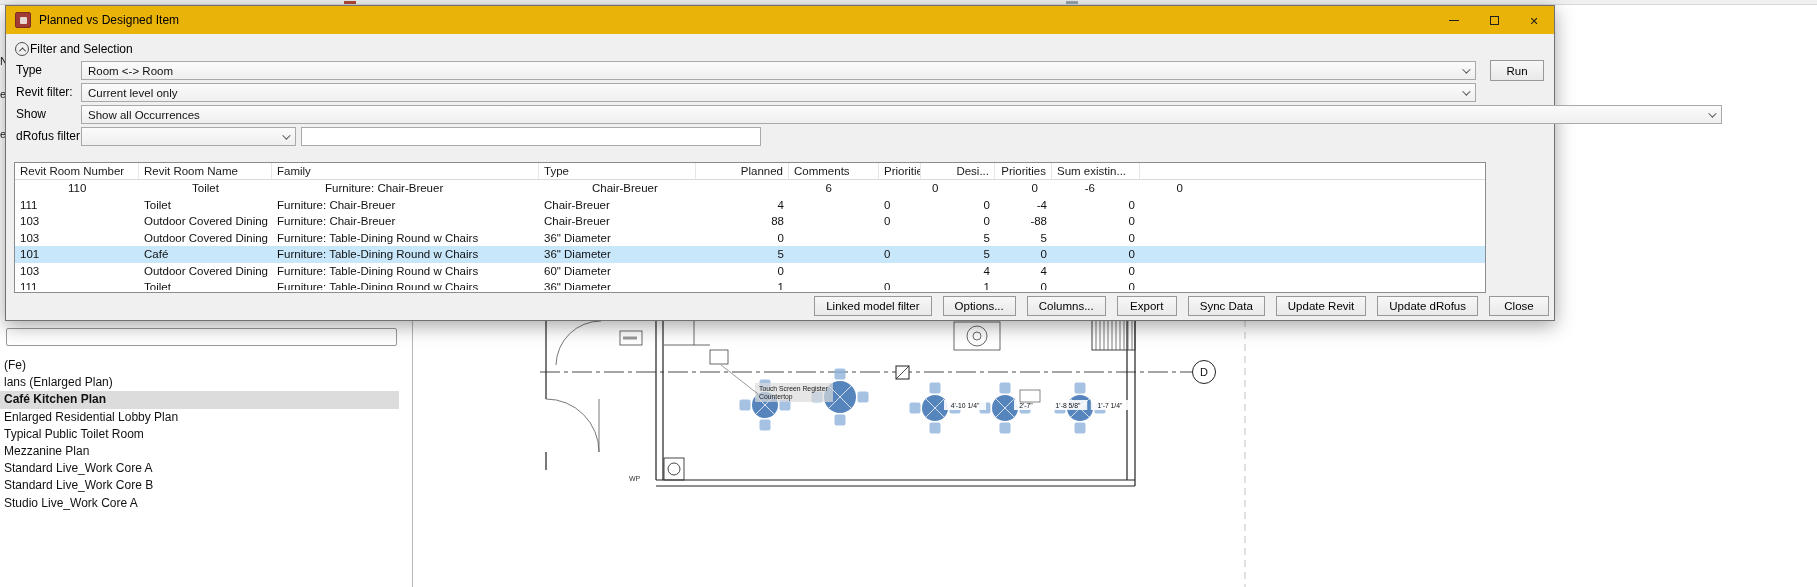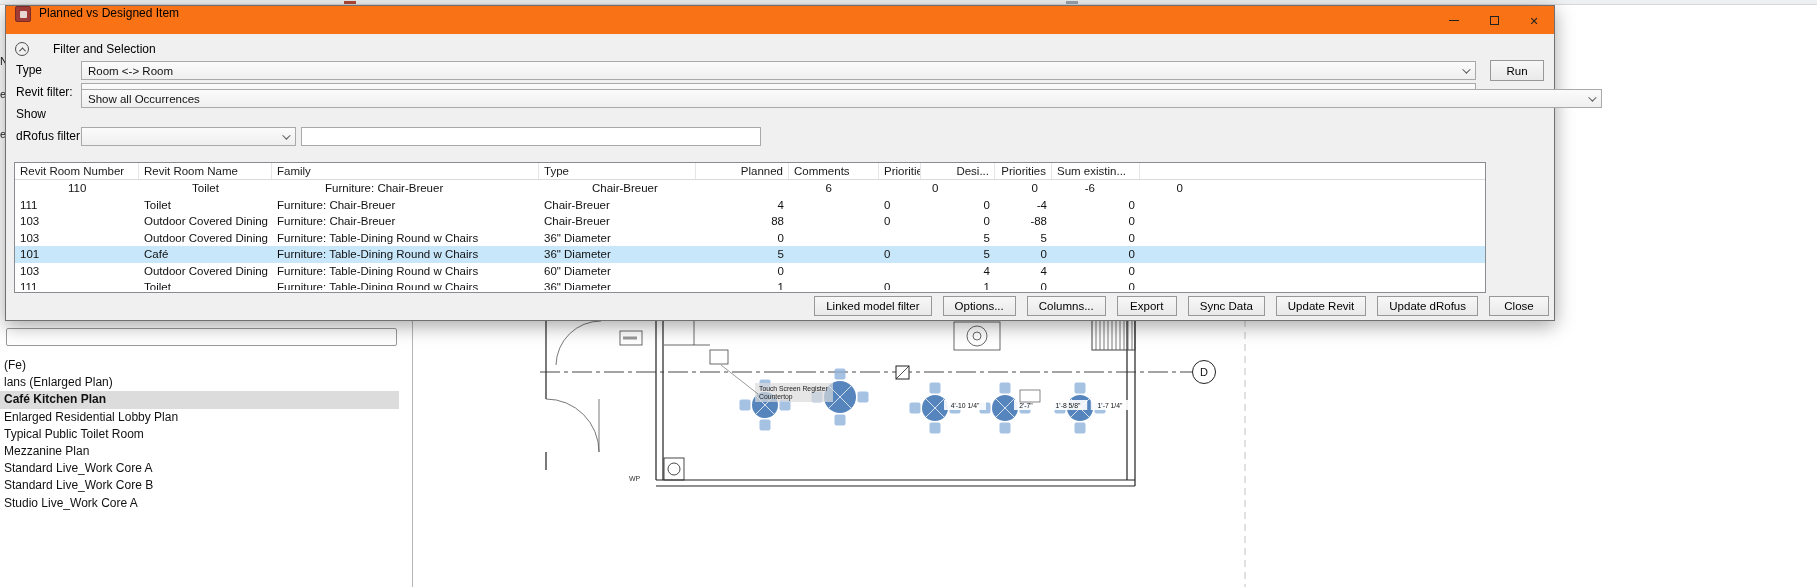--- a/index.html
+++ b/index.html
@@ -25,30 +25,30 @@
   .pb-sb-thumb{position:absolute;top:15px;left:1px;width:10px;height:72px;background:#cdcdcd}
   .panel-divider{position:absolute;left:412px;top:5px;width:1px;height:582px;background:#b5b5b5;z-index:1}
   .edge-frag{position:absolute;left:0;width:5px;overflow:hidden;font-size:11px;color:#222;white-space:nowrap;z-index:1}
 
   
   .canvas{position:absolute;left:413px;top:5px;width:1404px;height:582px;background:#fff;z-index:1}
   .plan-svg{position:absolute;left:413px;top:320px;z-index:1}
 
   
   .dialog{position:absolute;left:5px;top:5px;width:1550px;height:316px;background:#f0f0f0;border:1px solid #707070;box-shadow:0 5px 18px rgba(0,0,0,.35);z-index:10}
-  .titlebar{position:absolute;left:0;top:0;width:100%;height:28px;background:#f97316;display:flex;}
+  .titlebar{position:absolute;left:0;top:0;width:100%;height:28px;background:#eab308;display:flex;align-items:center}
   .app-icon{width:16px;height:16px;margin:0 8px 0 9px;background:#a03c35;border:1px solid #7d2b26;border-radius:2px;position:relative;flex:none}
   .app-icon::after{content:"";position:absolute;left:4px;top:4px;width:7px;height:7px;background:#e8d8d4;border-radius:1px}
   .title{font-size:12px;color:#000}
   .win-btns{margin-left:auto;display:flex;height:100%}
   .win-btn{width:40px;height:100%;display:flex;align-items:center;justify-content:center;color:#222;cursor:default}
   .glyph-min{width:10px;height:1px;background:#222}
   .glyph-max{width:9px;height:9px;border:1px solid #222}
   .glyph-close::before{content:"\2715";font-size:11px;color:#222}
-  .section-hdr{position:absolute;left:9px;top:36px;display:flex;align-items:center;gap:24px;font-size:12px;color:#000}
+  .section-hdr{position:absolute;left:9px;top:36px;display:flex;align-items:center;gap:1px;font-size:12px;color:#000}
   .collapse-icon{width:14px;height:14px;border:1px solid #4d4d4d;border-radius:50%;display:flex;align-items:center;justify-content:center;flex:none}
   .collapse-icon i{display:block;width:5px;height:5px;border-top:1.4px solid #333;border-left:1.4px solid #333;transform:rotate(45deg) translate(1px,1px)}
   .f-label{position:absolute;left:10px;font-size:12px;color:#000;line-height:19px}
   .combo{position:absolute;height:19px;background:linear-gradient(#fbfbfb,#efefef);border:1px solid #a9a9a9;display:flex;align-items:center;font-size:11.5px;color:#111;padding-left:6px;cursor:default}
   .combo .chev{margin-left:auto;margin-right:7px;width:6px;height:6px;border-right:1.3px solid #555;border-bottom:1.3px solid #555;transform:rotate(45deg) translateY(-2px);flex:none}
   .txt-input{position:absolute;height:19px;background:#fff;border:1px solid #a9a9a9;font-size:11.5px;padding:0 5px;outline:none}
   .btn{background:linear-gradient(#f7f7f7,#e9e9e9);border:1px solid #989898;font-size:11.5px;color:#000;display:flex;align-items:center;justify-content:center;font-family:inherit;cursor:default}
   .run-btn{position:absolute;left:1484px;top:54px;width:54px;height:21px}
   .tbl{position:absolute;left:8px;top:156px;width:1472px;height:131px;background:#fff;border:1px solid #898c90;overflow:hidden}
   .trow{display:flex;height:16.5px;width:1532px}
@@ -233,21 +233,21 @@
     </div>
     <button class="btn run-btn">Run</button>
 
     <span class="f-label" style="top:77px">Revit filter:</span>
     <div class="combo" style="left:75px;top:77px;width:1395px">
       <span>Current level only</span>
       <span class="chev"></span>
     </div>
 
     <span class="f-label" style="top:99px">Show</span>
-    <div class="combo" style="left:75px;top:83px;width:1521px">
+    <div class="combo" style="left:75px;top:99px;width:1641px">
       <span>Show all Occurrences</span>
       <span class="chev"></span>
     </div>
 
     <span class="f-label" style="top:121px">dRofus filter:</span>
     <div class="combo" style="left:75px;top:121px;width:215px">
       <span></span>
       <span class="chev"></span>
     </div>
     <input class="txt-input" style="left: 295px; top: 121px; width: 460px;" value="">

